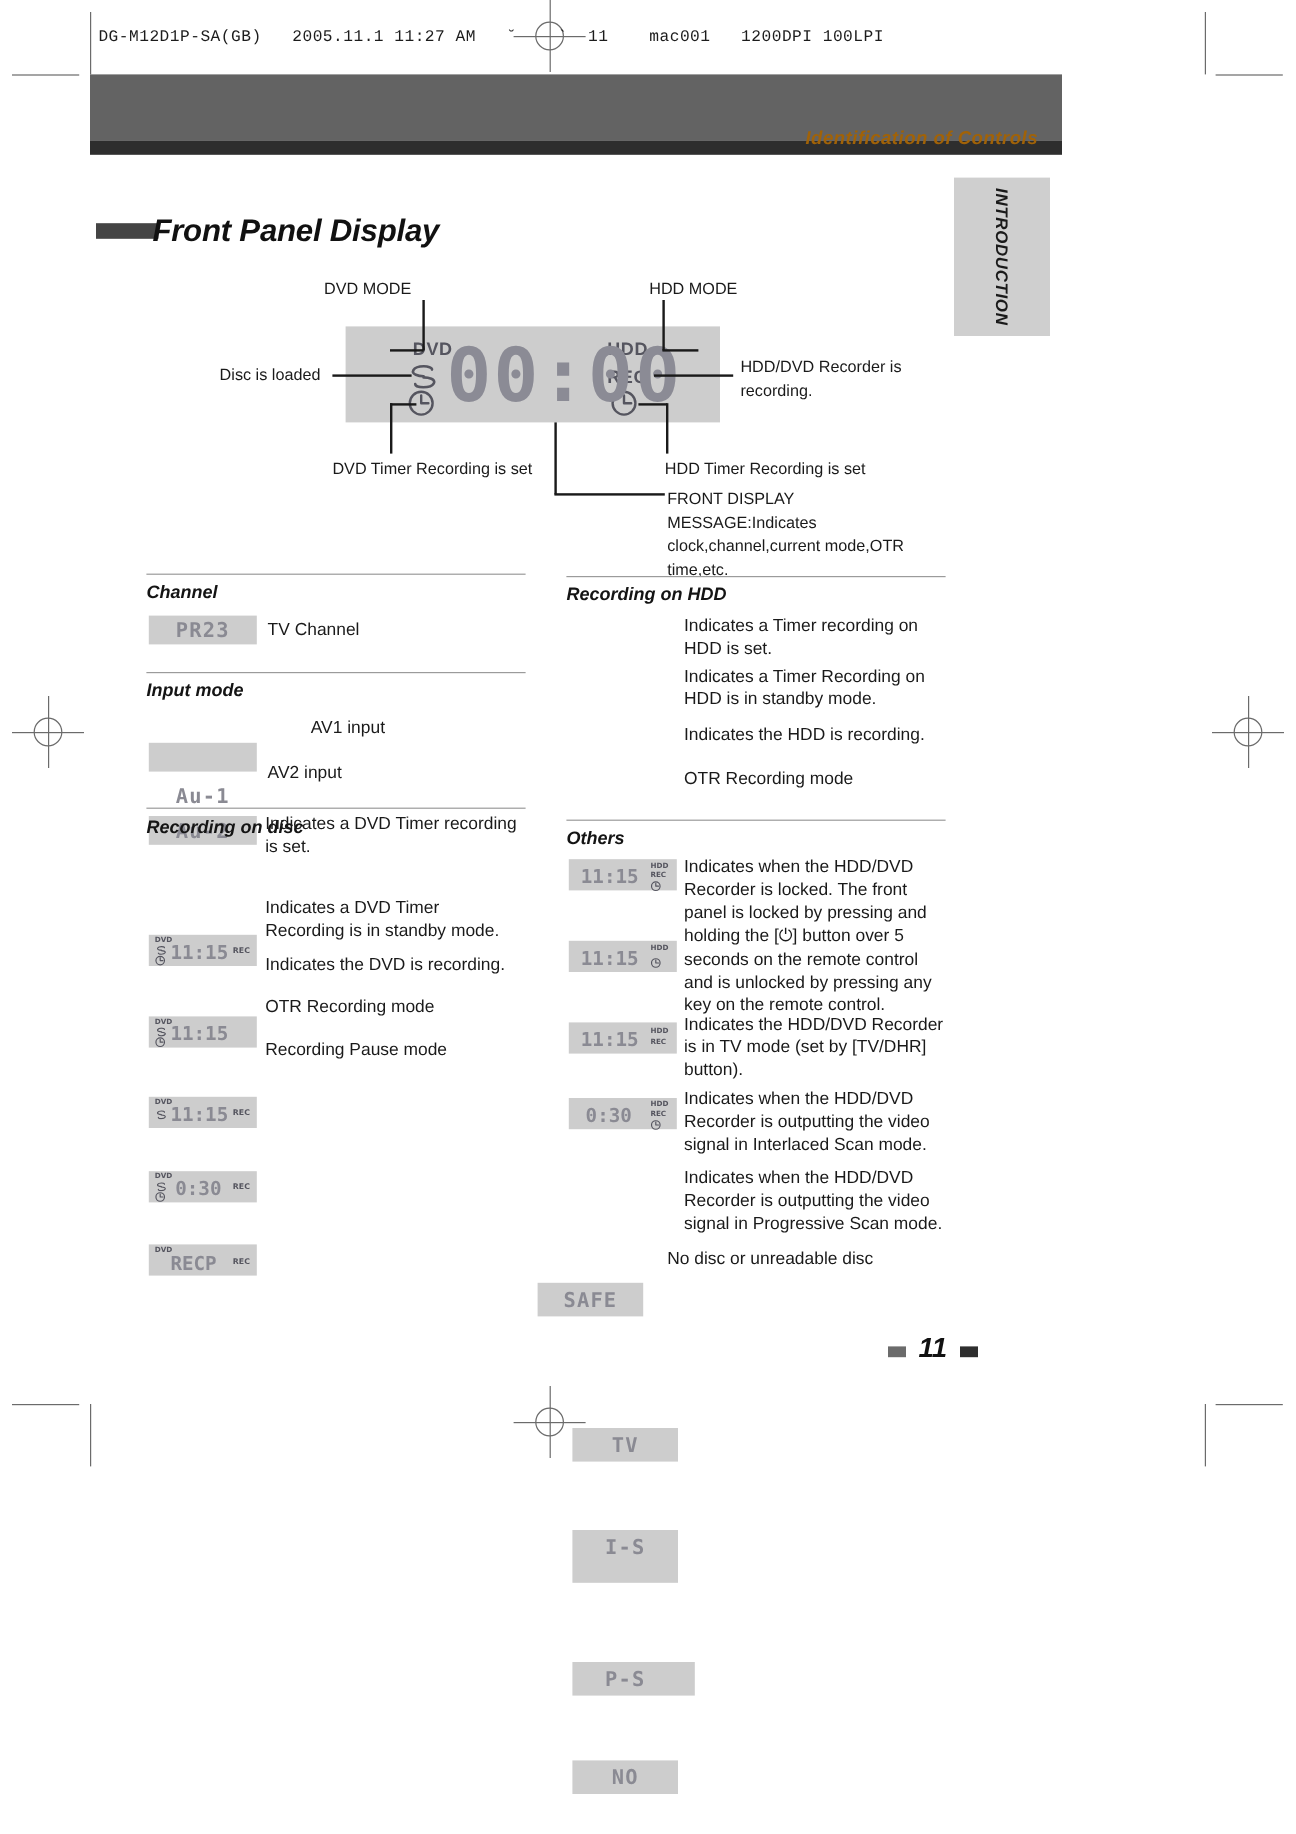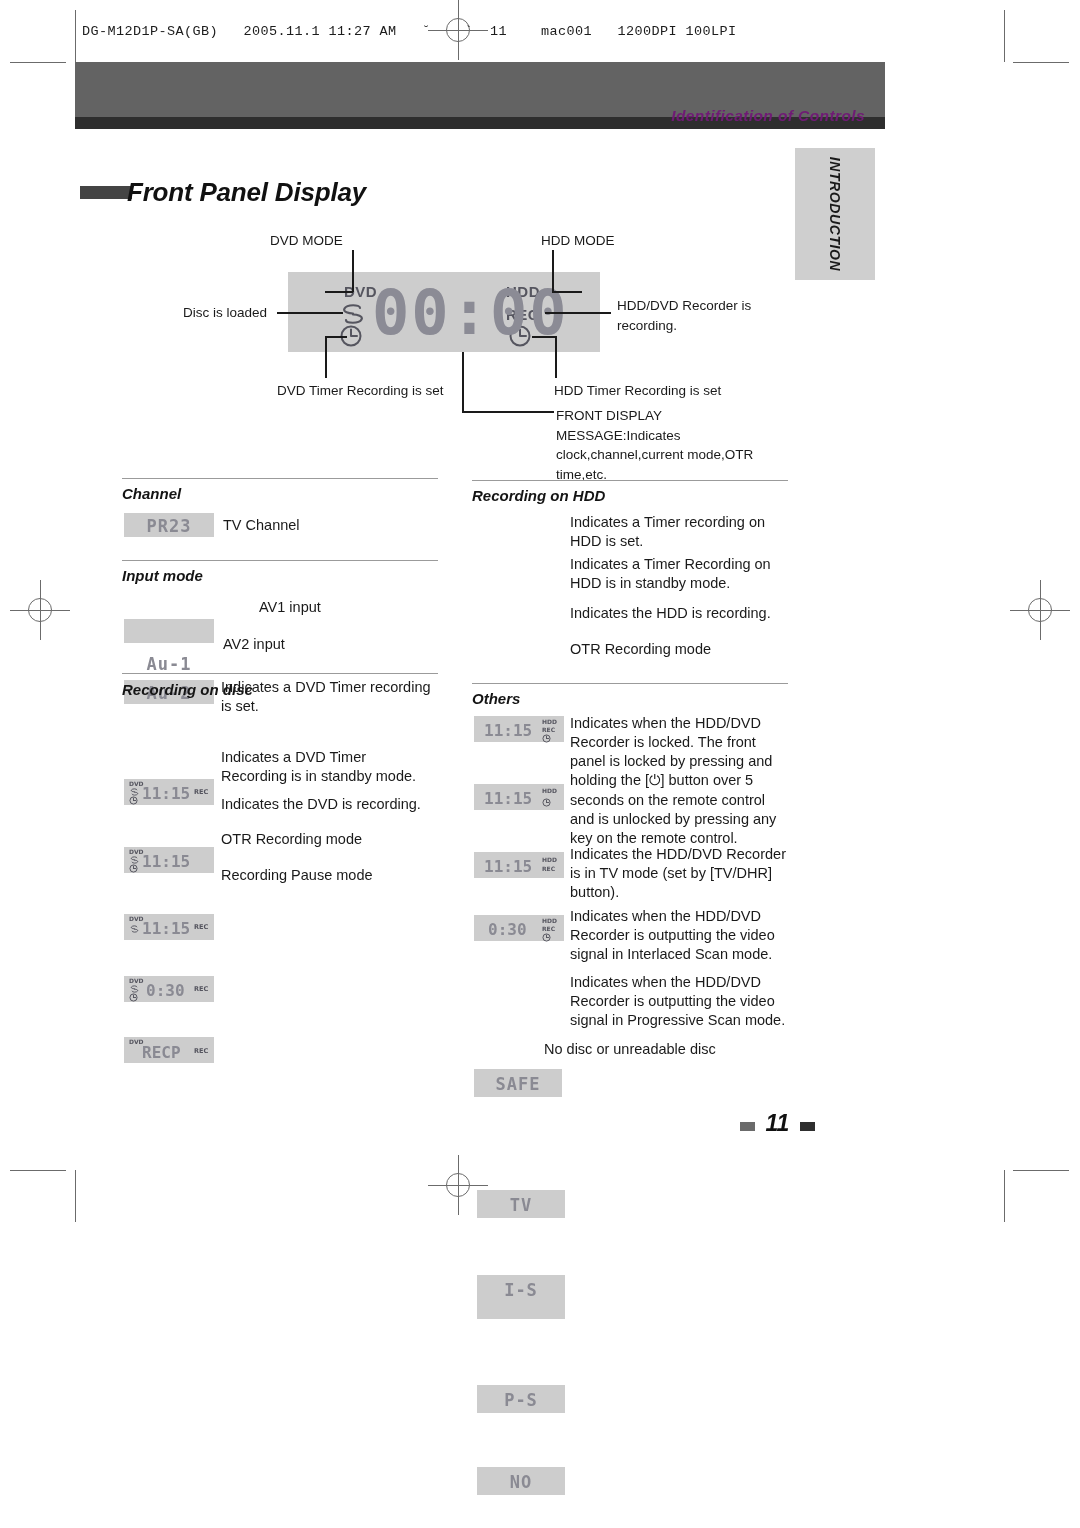--- a/index.html
+++ b/index.html
@@ -15,21 +15,21 @@
   .regmark .rv{position:absolute;background:#6b6b6b;width:1px;height:60px;left:30px;top:0;}
   .regmark .rh{position:absolute;background:#6b6b6b;height:1px;width:60px;left:0;top:30px;}
 
   
   .slug{font-family:"Liberation Mono",monospace;font-size:13.5px;letter-spacing:.4px;
         color:#1c1c1c;white-space:pre;}
 
   
   .hdr-gray{background:#636363;}
   .hdr-dark{background:#2e2e2e;}
-  .hdr-title{color:#701a75;font-style:italic;font-weight:bold;font-size:15.5px;
+  .hdr-title{color:#a16207;font-style:italic;font-weight:bold;font-size:15.5px;
              letter-spacing:.4px;text-align:right;}
 
   
   .sidetab{background:#cfcfcf;}
   .sidetab span{position:absolute;left:50%;top:50%;
      transform:translate(-50%,-50%) rotate(90deg);white-space:nowrap;
      font-weight:bold;font-style:italic;font-size:14px;letter-spacing:.6px;color:#1a1a1a;}
 
   
   .title-bullet{background:#444;}
@@ -276,42 +276,42 @@
   <svg class="abs" style="left:68px;top:18px;" width="9" height="9" viewBox="0 0 24 24">
     <circle cx="12" cy="12" r="9.5" fill="none" stroke="#55555f" stroke-width="2.6"></circle>
     <path d="M12 12 L12 5.5 M12 12 L18 12" stroke="#55555f" stroke-width="2.6" stroke-linecap="round"></path>
     </svg>
 </div>
 <div class="abs desc" style="left:570px;top:640px;width:216px;">OTR Recording mode</div>
 
 <div class="abs rule" style="left:472px;top:683px;width:316px;"></div>
 <div class="abs sec-h" style="left:472px;top:690px;">Others</div>
 
-<div class="abs badge" style="left:474px;top:763px;width:88px;height:28px;">
+<div class="abs badge" style="left:448px;top:763px;width:88px;height:28px;">
   <div class="lcd abs" style="left:0;top:5px;width:88px;text-align:center;font-size:17px;letter-spacing:1px;">SAFE</div>
 </div>
 <div class="abs desc" style="left:570px;top:714px;width:218px;">Indicates when the HDD/DVD Recorder is locked. The front panel is locked by pressing and holding the [⏻] button over 5 seconds on the remote control and is unlocked by pressing any key on the remote control.</div>
 
 <div class="abs badge" style="left:477px;top:856px;width:88px;height:28px;">
   <div class="lcd abs" style="left:0;top:5px;width:88px;text-align:center;font-size:17px;letter-spacing:1px;">TV</div>
 </div>
 <div class="abs desc" style="left:570px;top:845px;width:218px;">Indicates the HDD/DVD Recorder is in TV mode (set by [TV/DHR] button).</div>
 
 <div class="abs badge" style="left:477px;top:913px;width:88px;height:44px;padding-left:23px;">
   <div class="lcd abs" style="left:0;top:5px;width:88px;text-align:center;font-size:17px;letter-spacing:1px;">I-S</div>
 </div>
 <div class="abs desc" style="left:570px;top:907px;width:218px;">Indicates when the HDD/DVD Recorder is outputting the video signal in Interlaced Scan mode.</div>
 
-<div class="abs badge" style="left:477px;top:979px;width:88px;height:28px;">
+<div class="abs badge" style="left:477px;top:979px;width:102px;height:28px;">
   <div class="lcd abs" style="left:0;top:5px;width:88px;text-align:center;font-size:17px;letter-spacing:1px;">P-S</div>
 </div>
 <div class="abs desc" style="left:570px;top:973px;width:218px;">Indicates when the HDD/DVD Recorder is outputting the video signal in Progressive Scan mode.</div>
 
 <div class="abs badge" style="left:477px;top:1033px;width:88px;height:28px;padding-left:30px;">
   <div class="lcd abs" style="left:0;top:5px;width:88px;text-align:center;font-size:17px;letter-spacing:1px;">NO</div>
 </div>
-<div class="abs desc" style="left:544px;top:1040px;width:218px;">No disc or unreadable disc</div>
+<div class="abs desc" style="left:556px;top:1040px;width:218px;">No disc or unreadable disc</div>
 
 <div class="abs" style="left:740px;top:1110px;">
   <span class="pg-sq" style="background:#6b6b6b;"></span>
   <span class="pg-num" style="margin:0 6px;">11</span>
   <span class="pg-sq" style="background:#2e2e2e;"></span>
 </div>
 
 </body></html>

